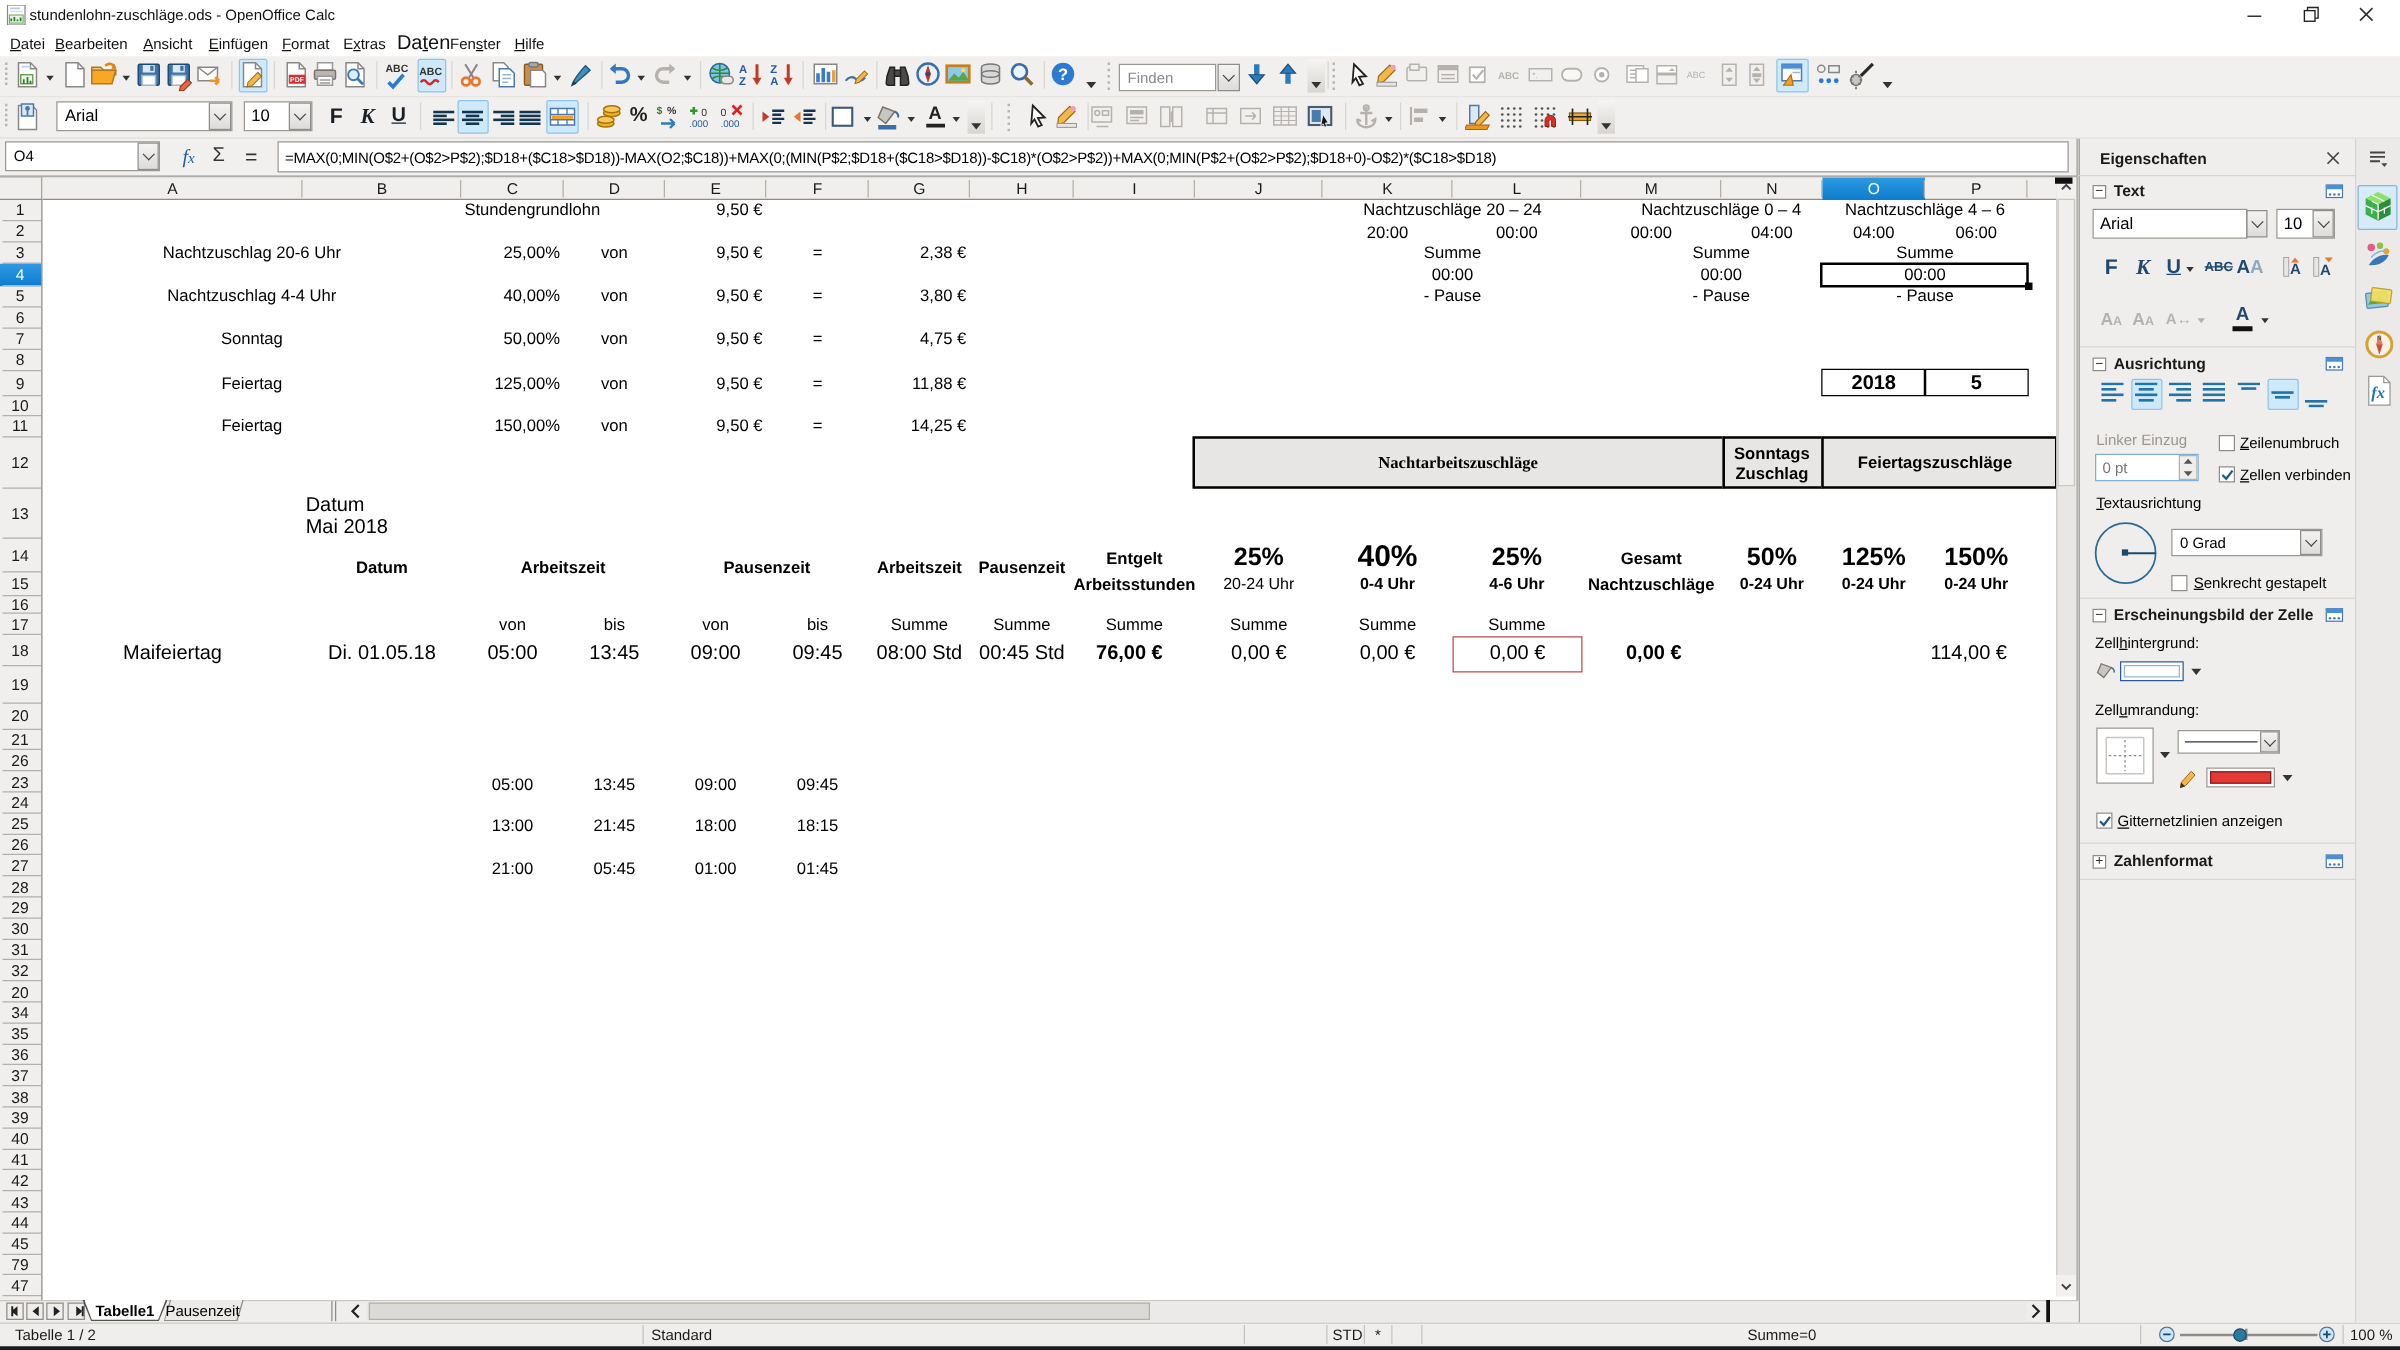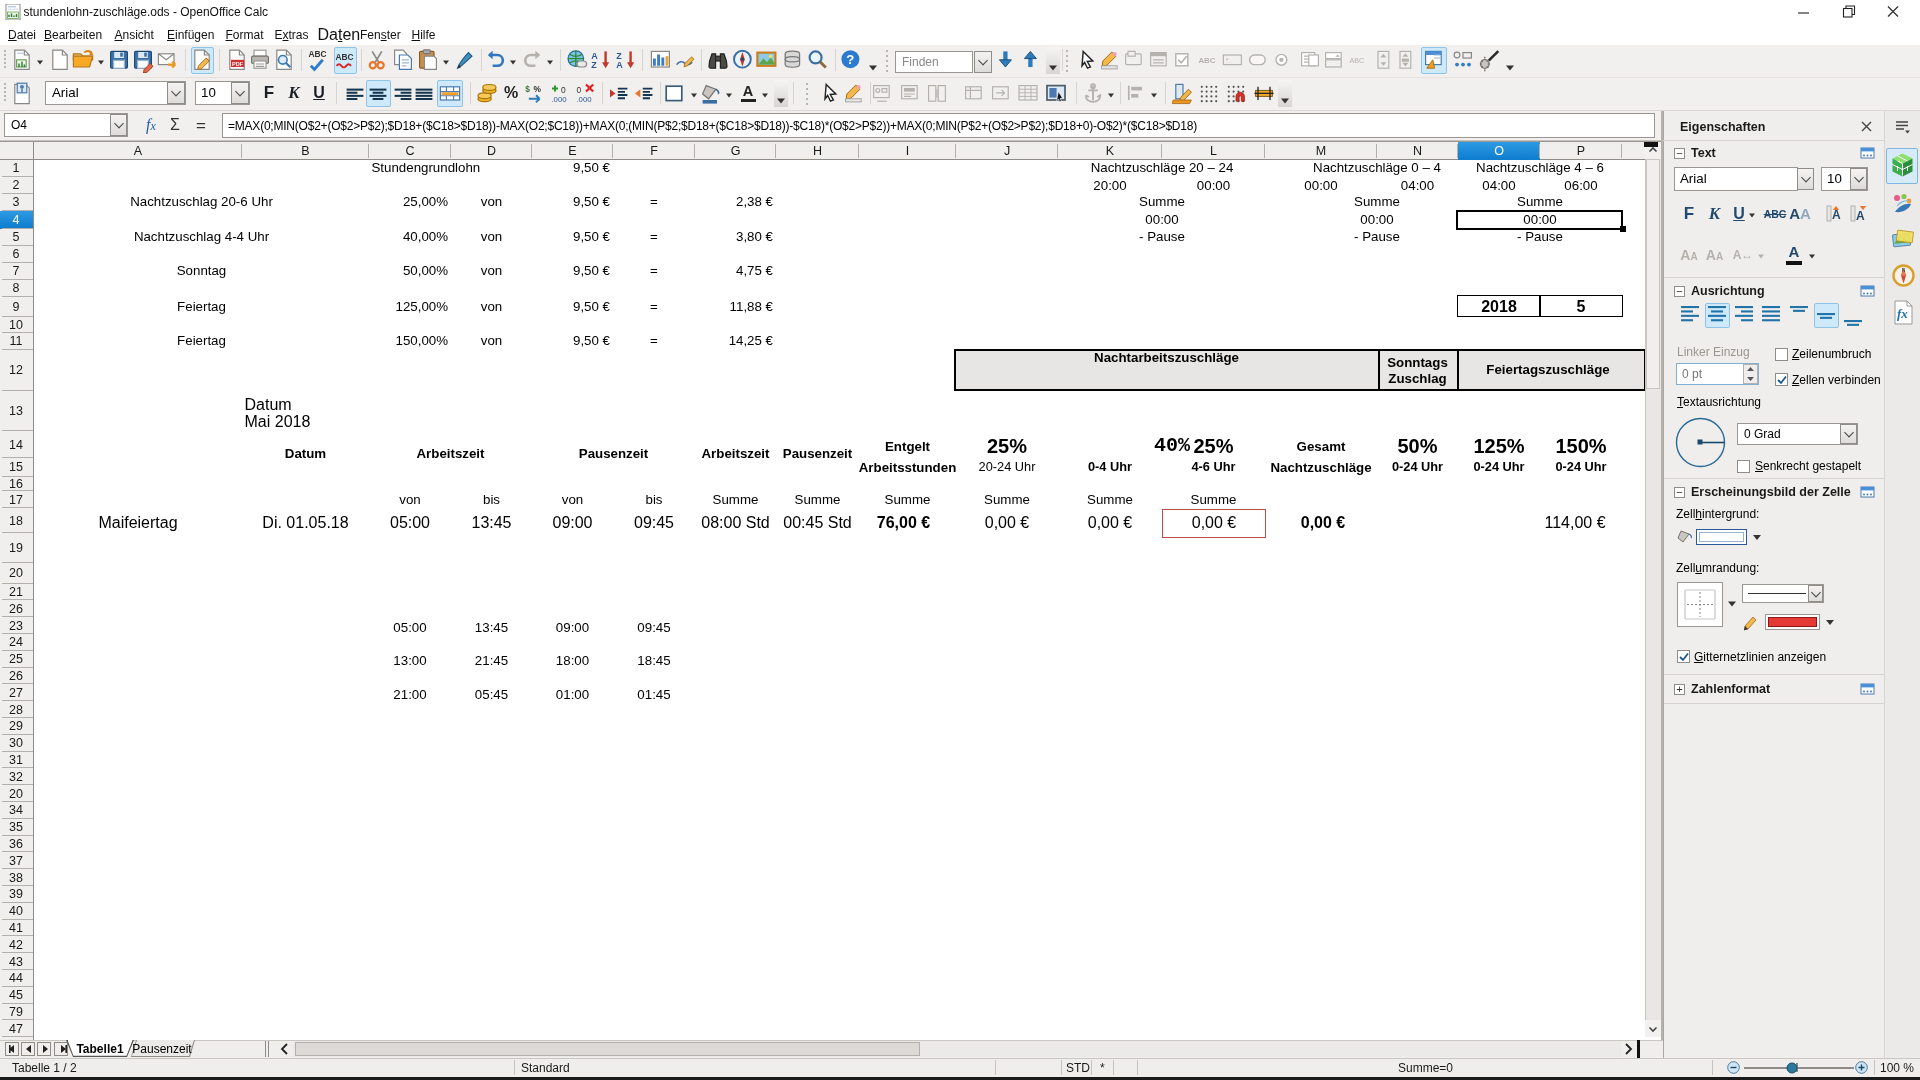--- a/index.html
+++ b/index.html
@@ -690,21 +690,21 @@
 <div class="ab" style="left:2px;top:985.6999999999989px;width:31px;height:1px;background:#b3afaa"></div>
 <div class="ab nw" style="top:985.0999999999989px;height:20px;line-height:20px;font-size:12.5px;color:#1a1a1a;left:16px;transform:translateX(-50%);">45</div>
 <div class="ab" style="left:2px;top:1002.4999999999989px;width:31px;height:1px;background:#b3afaa"></div>
 <div class="ab nw" style="top:1001.8999999999988px;height:20px;line-height:20px;font-size:12.5px;color:#1a1a1a;left:16px;transform:translateX(-50%);">79</div>
 <div class="ab" style="left:2px;top:1019.2999999999988px;width:31px;height:1px;background:#b3afaa"></div>
 <div class="ab nw" style="top:1018.6499999999994px;height:20px;line-height:20px;font-size:12.5px;color:#1a1a1a;left:16px;transform:translateX(-50%);">47</div>
 <div class="ab" style="left:2px;top:1036px;width:31px;height:1px;background:#b3afaa"></div>
 <div class="ab" style="left:954px;top:349px;width:426px;height:42px;background:#e8e6e4;border:2px solid #000"></div>
 <div class="ab" style="left:1378px;top:349px;width:81px;height:42px;background:#e8e6e4;border:2px solid #000"></div>
 <div class="ab" style="left:1457px;top:349px;width:189px;height:42px;background:#e8e6e4;border:2px solid #000"></div>
-<div class="ab nw" style="top:348px;height:20px;line-height:20px;font-size:13.3px;font-weight:bold;left:1166.5px;transform:translateX(-50%);">Nachtarbeitszuschläge</div>
+<div class="ab nw" style="top:360px;height:20px;line-height:20px;font-size:13.3px;font-weight:bold;left:1166.5px;transform:translateX(-50%);font-family:Liberation Serif, serif;">Nachtarbeitszuschläge</div>
 <div class="ab nw" style="top:352.5px;height:20px;line-height:20px;font-size:13.3px;font-weight:bold;left:1417.5px;transform:translateX(-50%);">Sonntags</div>
 <div class="ab nw" style="top:368.5px;height:20px;line-height:20px;font-size:13.3px;font-weight:bold;left:1417.5px;transform:translateX(-50%);">Zuschlag</div>
 <div class="ab nw" style="top:360px;height:20px;line-height:20px;font-size:13.3px;font-weight:bold;left:1548px;transform:translateX(-50%);">Feiertagszuschläge</div>
 <div class="ab" style="left:1457px;top:295px;width:166px;height:22px;background:#fff;border:1.6px solid #000"></div>
 <div class="ab" style="left:1539px;top:296px;width:1.6px;height:20px;background:#000"></div>
 <div class="ab nw" style="top:296.5px;height:20px;line-height:20px;font-size:16px;font-weight:bold;left:1499px;transform:translateX(-50%);">2018</div>
 <div class="ab nw" style="top:296.5px;height:20px;line-height:20px;font-size:16px;font-weight:bold;left:1581px;transform:translateX(-50%);">5</div>
 <div class="ab" style="left:1456px;top:209.5px;width:167px;height:20.5px;border:2.2px solid #000"></div>
 <div class="ab" style="left:1620px;top:226px;width:6px;height:6px;background:#000"></div>
 <div class="ab" style="left:1162px;top:508.5px;width:104px;height:29px;border:1.6px solid #bf4a4a"></div>
@@ -762,21 +762,21 @@
 <div class="ab nw" style="top:412px;height:20px;line-height:20px;font-size:16px;left:244.5px;">Mai 2018</div>
 <div class="ab nw" style="top:444px;height:20px;line-height:20px;font-size:13.3px;font-weight:bold;left:305.5px;transform:translateX(-50%);">Datum</div>
 <div class="ab nw" style="top:444px;height:20px;line-height:20px;font-size:13.3px;font-weight:bold;left:450.5px;transform:translateX(-50%);">Arbeitszeit</div>
 <div class="ab nw" style="top:444px;height:20px;line-height:20px;font-size:13.3px;font-weight:bold;left:613.5px;transform:translateX(-50%);">Pausenzeit</div>
 <div class="ab nw" style="top:444px;height:20px;line-height:20px;font-size:13.3px;font-weight:bold;left:735.5px;transform:translateX(-50%);">Arbeitszeit</div>
 <div class="ab nw" style="top:444px;height:20px;line-height:20px;font-size:13.3px;font-weight:bold;left:817.5px;transform:translateX(-50%);">Pausenzeit</div>
 <div class="ab nw" style="top:436.5px;height:20px;line-height:20px;font-size:13.3px;font-weight:bold;left:907.5px;transform:translateX(-50%);">Entgelt</div>
 <div class="ab nw" style="top:457.5px;height:20px;line-height:20px;font-size:13.3px;font-weight:bold;left:907.5px;transform:translateX(-50%);">Arbeitsstunden</div>
 <div class="ab nw" style="top:436px;height:20px;line-height:20px;font-size:20px;font-weight:bold;left:1007px;transform:translateX(-50%);">25%</div>
 <div class="ab nw" style="top:457px;height:20px;line-height:20px;font-size:12.8px;font-weight:normal;left:1007px;transform:translateX(-50%);">20-24 Uhr</div>
-<div class="ab nw" style="top:436px;height:20px;line-height:20px;font-size:20px;font-weight:bold;left:1172px;transform:translateX(-50%);font-family:Liberation Mono, monospace;">40%</div>
+<div class="ab nw" style="top:436px;height:20px;line-height:20px;font-size:24px;font-weight:bold;left:1110px;transform:translateX(-50%);">40%</div>
 <div class="ab nw" style="top:457px;height:20px;line-height:20px;font-size:12.8px;font-weight:bold;left:1110px;transform:translateX(-50%);">0-4 Uhr</div>
 <div class="ab nw" style="top:436px;height:20px;line-height:20px;font-size:20px;font-weight:bold;left:1213.5px;transform:translateX(-50%);">25%</div>
 <div class="ab nw" style="top:457px;height:20px;line-height:20px;font-size:12.8px;font-weight:bold;left:1213.5px;transform:translateX(-50%);">4-6 Uhr</div>
 <div class="ab nw" style="top:436px;height:20px;line-height:20px;font-size:20px;font-weight:bold;left:1417.5px;transform:translateX(-50%);">50%</div>
 <div class="ab nw" style="top:457px;height:20px;line-height:20px;font-size:12.8px;font-weight:bold;left:1417.5px;transform:translateX(-50%);">0-24 Uhr</div>
 <div class="ab nw" style="top:436px;height:20px;line-height:20px;font-size:20px;font-weight:bold;left:1499px;transform:translateX(-50%);">125%</div>
 <div class="ab nw" style="top:457px;height:20px;line-height:20px;font-size:12.8px;font-weight:bold;left:1499px;transform:translateX(-50%);">0-24 Uhr</div>
 <div class="ab nw" style="top:436px;height:20px;line-height:20px;font-size:20px;font-weight:bold;left:1581px;transform:translateX(-50%);">150%</div>
 <div class="ab nw" style="top:457px;height:20px;line-height:20px;font-size:12.8px;font-weight:bold;left:1581px;transform:translateX(-50%);">0-24 Uhr</div>
 <div class="ab nw" style="top:436.5px;height:20px;line-height:20px;font-size:13.3px;font-weight:bold;left:1321px;transform:translateX(-50%);">Gesamt</div>
@@ -805,21 +805,21 @@
 <div class="ab nw" style="top:513px;height:20px;line-height:20px;font-size:16px;left:1214px;transform:translateX(-50%);">0,00 €</div>
 <div class="ab nw" style="top:513px;height:20px;line-height:20px;font-size:16px;font-weight:bold;left:1323px;transform:translateX(-50%);">0,00 €</div>
 <div class="ab nw" style="top:513px;height:20px;line-height:20px;font-size:16px;left:1575px;transform:translateX(-50%);">114,00 €</div>
 <div class="ab nw" style="top:617.5px;height:20px;line-height:20px;font-size:13.3px;left:410px;transform:translateX(-50%);">05:00</div>
 <div class="ab nw" style="top:617.5px;height:20px;line-height:20px;font-size:13.3px;left:491.5px;transform:translateX(-50%);">13:45</div>
 <div class="ab nw" style="top:617.5px;height:20px;line-height:20px;font-size:13.3px;left:572.5px;transform:translateX(-50%);">09:00</div>
 <div class="ab nw" style="top:617.5px;height:20px;line-height:20px;font-size:13.3px;left:654px;transform:translateX(-50%);">09:45</div>
 <div class="ab nw" style="top:651px;height:20px;line-height:20px;font-size:13.3px;left:410px;transform:translateX(-50%);">13:00</div>
 <div class="ab nw" style="top:651px;height:20px;line-height:20px;font-size:13.3px;left:491.5px;transform:translateX(-50%);">21:45</div>
 <div class="ab nw" style="top:651px;height:20px;line-height:20px;font-size:13.3px;left:572.5px;transform:translateX(-50%);">18:00</div>
-<div class="ab nw" style="top:651px;height:20px;line-height:20px;font-size:13.3px;left:654px;transform:translateX(-50%);">18:45</div>
+<div class="ab nw" style="top:651px;height:20px;line-height:20px;font-size:13.3px;left:654px;transform:translateX(-50%);">18:15</div>
 <div class="ab nw" style="top:685px;height:20px;line-height:20px;font-size:13.3px;left:410px;transform:translateX(-50%);">21:00</div>
 <div class="ab nw" style="top:685px;height:20px;line-height:20px;font-size:13.3px;left:491.5px;transform:translateX(-50%);">05:45</div>
 <div class="ab nw" style="top:685px;height:20px;line-height:20px;font-size:13.3px;left:572.5px;transform:translateX(-50%);">01:00</div>
 <div class="ab nw" style="top:685px;height:20px;line-height:20px;font-size:13.3px;left:654px;transform:translateX(-50%);">01:45</div>
 <div class="ab" style="left:1645px;top:142px;width:16px;height:895px;background:#e9e7e5;border-left:1px solid #c9c6c2"></div>
 <div class="ab" style="left:1645px;top:142px;width:16px;height:17px;background:#f2f1ef"></div>
 <div class="ab" style="left:1644px;top:142px;width:14px;height:4.5px;background:#111"></div>
 <svg class="ab" style="left:1645px;top:142px;" width="16" height="16" viewBox="0 0 16 16">
     <path d="M4.5 9.5L8 6l3.5 3.5" fill="none" stroke="#444" stroke-width="1.6"></path>
   </svg>

